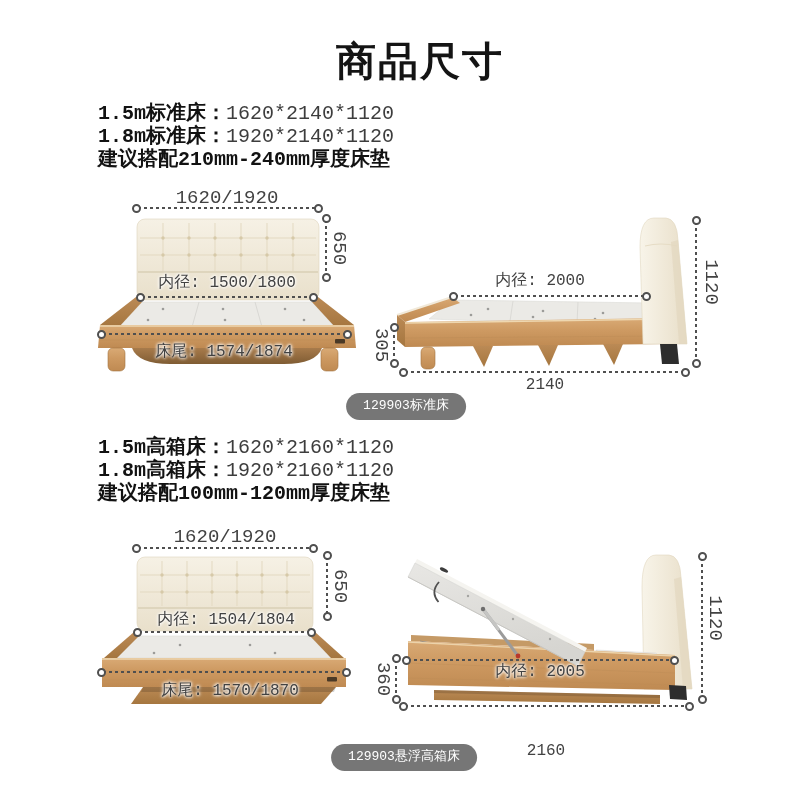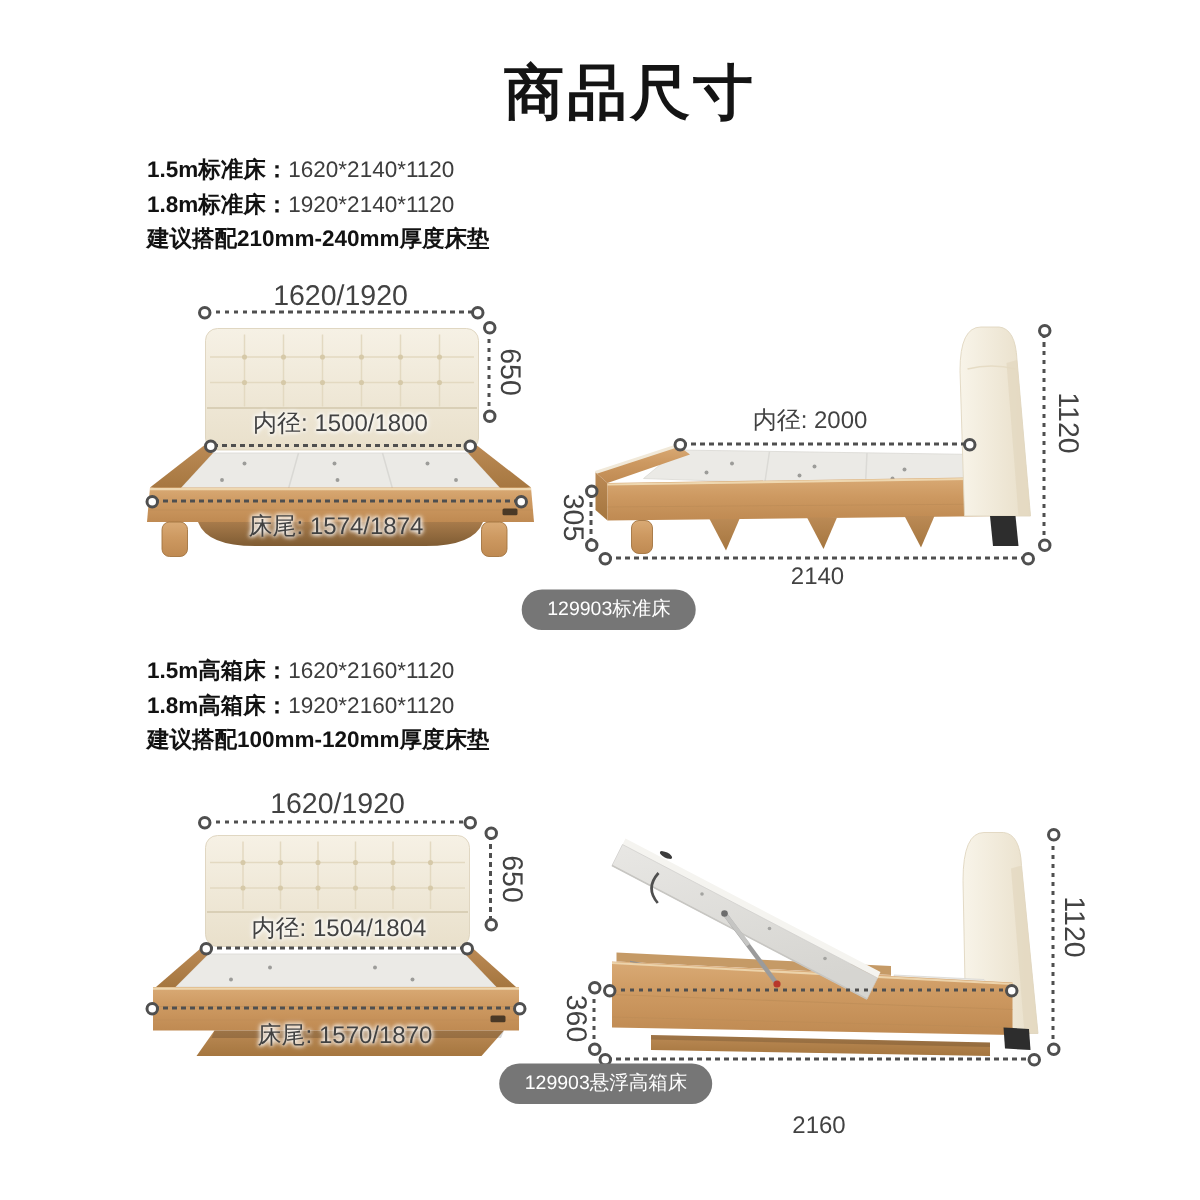--- a/index.html
+++ b/index.html
@@ -1,24 +1,24 @@
 <!DOCTYPE html>
 <html><head>
 <meta charset="utf-8">
 <style>
   html,body { margin:0; padding:0; background:#fff; }
   .canvas {
     position:relative; width:800px; height:800px; background:#ffffff;
-    font-family:Liberation Sans, sans-serif; overflow:hidden;
+    font-family:Liberation Mono, monospace; overflow:hidden;
   }
   .title {
     position:absolute; top:34px; left:420px; transform:translateX(-50%);
     font-size:40px; font-weight:900; color:#141414; letter-spacing:2px; white-space:nowrap;
   }
-  .specs { position:absolute; font-size:15px; line-height:23px; color:#414141; white-space:nowrap; }
+  .specs { position:absolute; font-size:20px; line-height:23px; color:#414141; white-space:nowrap; }
   .specs .lbl { font-weight:700; color:#121212; }
   .specs .val { font-weight:400; color:#3d3d3d; }
   .specs .note { font-weight:700; color:#121212; }
   .bed { position:absolute; }
   .dim-h { position:absolute; height:2px; background:repeating-linear-gradient(90deg,#4f4f4f 0 3px,transparent 3px 6px); }
   .dim-h::before,.dim-h::after { content:""; position:absolute; width:5px; height:5px; border:2px solid #4f4f4f; border-radius:50%; background:#fff; top:-3.5px; }
   .dim-h::before { left:-6px; } .dim-h::after { right:-6px; }
   .dim-v { position:absolute; width:2px; background:repeating-linear-gradient(180deg,#4f4f4f 0 3px,transparent 3px 6px); }
   .dim-v::before,.dim-v::after { content:""; position:absolute; width:5px; height:5px; border:2px solid #4f4f4f; border-radius:50%; background:#fff; left:-3.5px; }
   .dim-v::before { top:-6px; } .dim-v::after { bottom:-6px; }
@@ -279,22 +279,23 @@
   <div class="dim-label" style="left:225px; top:526px;">1620/1920</div>
   <div class="dim-h" style="left:138px; top:547px; width:174px;"></div>
   <div class="dim-v" style="left:326px; top:557px; height:58px;"></div>
   <div class="dim-label-v" style="left:340px; top:586px;">650</div>
   <div class="dim-label lg" style="left:226px; top:609px;">内径: 1504/1804</div>
   <div class="dim-h" style="left:139px; top:631px; width:171px;"></div>
   <div class="dim-h" style="left:103px; top:671px; width:242px;"></div>
   <div class="dim-label lg" style="left:224px; top:680px;padding-left:12px;">床尾: 1570/1870</div>
 
   <div class="dim-h" style="left:408px; top:659px; width:265px;"></div>
+  <div class="dim-label lg" style="left:540px; top:661px;">内径: 2005</div>
   <div class="dim-v" style="left:701px; top:558px; height:140px;"></div>
   <div class="dim-label-v" style="left:715px; top:618px;">1120</div>
   <div class="dim-v" style="left:395px; top:660px; height:38px;"></div>
   <div class="dim-label-v" style="left:383px; top:679px;">360</div>
   <div class="dim-h" style="left:405px; top:705px; width:283px;"></div>
   <div class="dim-label lg" style="left:546px; top:742px;">2160</div>
 
-  <div class="badge" style="left:404px; top:709px;text-align:right;">129903悬浮高箱床</div>
+  <div class="badge" style="left:404px; top:744px;text-align:right;">129903悬浮高箱床</div>
 
 </div>
 
 </body></html>

